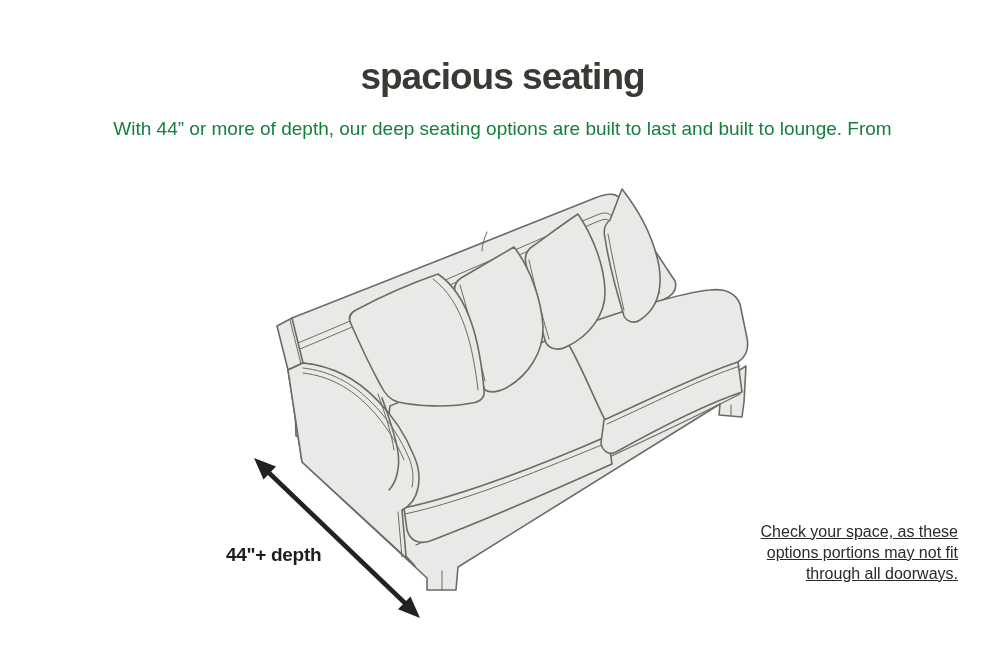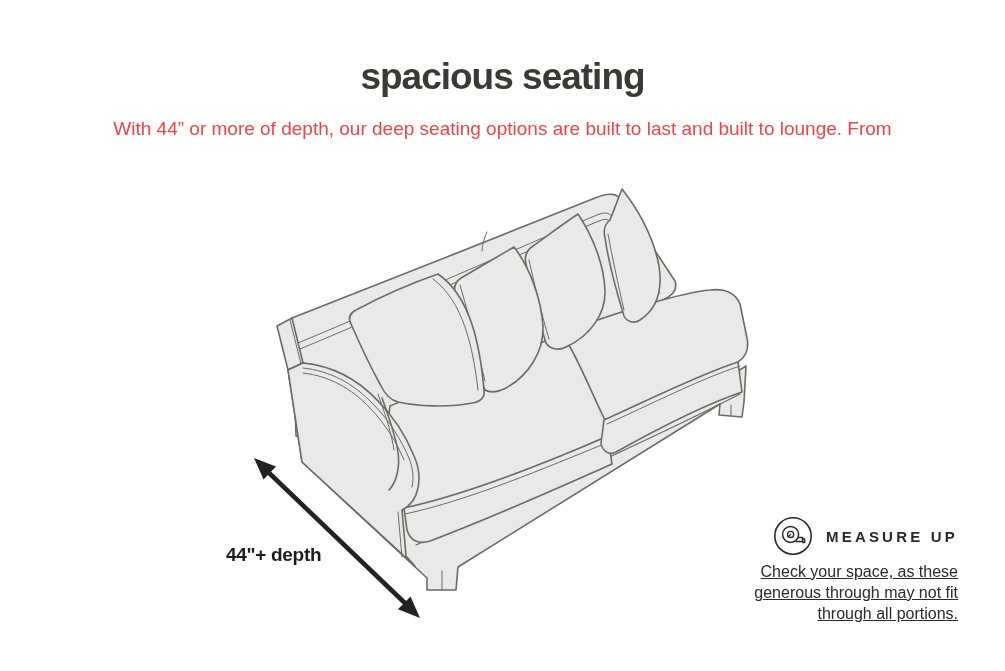--- a/index.html
+++ b/index.html
@@ -13,21 +13,21 @@
   .title{
     position:absolute;left:0;right:0;top:56px;
     text-align:center;
     font-size:37px;font-weight:bold;letter-spacing:-1px;
     color:#3a3934;
   }
   .intro{
     position:absolute;left:0;right:0;top:118px;
     text-align:center;
     font-size:19px;line-height:22px;
-    color:#ef4444;
+    color:#15803d;
   }
   .sofa-svg{
     position:absolute;left:0;top:0;width:1005px;height:671px;
   }
   .depth-label{
     position:absolute;left:226px;top:544px;
     font-size:19px;font-weight:bold;letter-spacing:-0.3px;
     color:#1d1d1b;
     white-space:nowrap;
   }
@@ -107,33 +107,20 @@
     <g fill="#222222" stroke="#222222">
       <line x1="266" y1="470" x2="408" y2="606" stroke-width="4.6"></line>
       <path stroke="none" d="M254,458 L276,466.6 L263.5,479.6 Z"></path>
       <path stroke="none" d="M420,618 L398,609.3 L410.5,596.4 Z"></path>
     </g>
   </svg>
 
   <div class="depth-label">44"+ depth</div>
 
   <div class="measure-up">
-    <div class="head">
-      <svg class="tape-icon" width="40" height="40" viewBox="0 0 40 40" aria-hidden="true">
-        <g fill="none" stroke="#2b2a26" stroke-width="1.6" stroke-linejoin="round" stroke-linecap="round">
-          <circle cx="20" cy="20" r="18.2"></circle>
-          <circle cx="17.6" cy="18.4" r="8" stroke-width="1.5"></circle>
-          <circle cx="17.6" cy="18.4" r="3.1" stroke-width="1.3"></circle>
-          <path stroke-width="1.3" d="M17.6,18.4 L15.2,20.8"></path>
-          <path stroke-width="1.5" d="M25.3,21.5 L29.6,21.5 L29.6,25.6 L23.2,25.6"></path>
-          <path stroke-width="1.5" d="M29.6,23 L31.6,23 L31.6,26.4 L29.6,26.4"></path>
-        </g>
-      </svg>
-      <span class="label">MEASURE UP</span>
-    </div>
     <div class="note">
       <div>Check your space, as these</div>
-      <div>generous through may not fit</div>
-      <div>through all portions.</div>
+      <div>options portions may not fit</div>
+      <div>through all doorways.</div>
     </div>
   </div>
 
 </div>
 
 </body></html>

